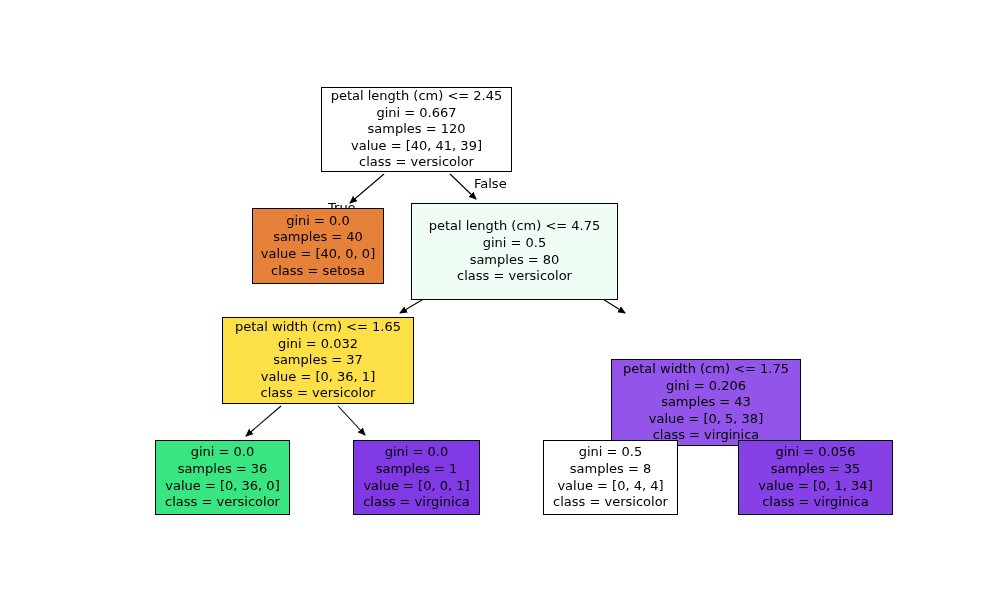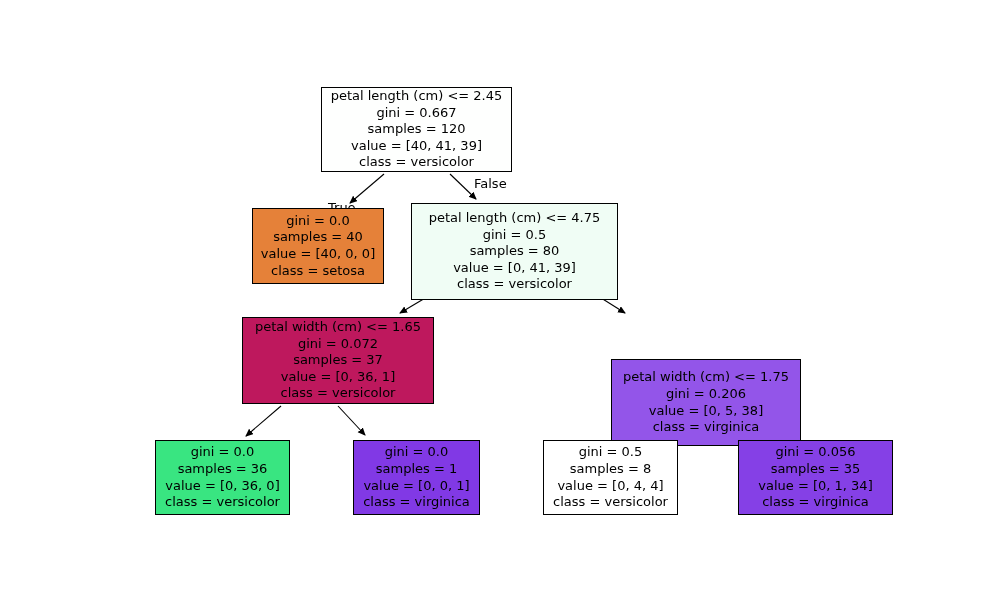--- a/index.html
+++ b/index.html
@@ -84,35 +84,35 @@
     <div>gini = 0.0</div>
     <div>samples = 40</div>
     <div>value = [40, 0, 0]</div>
     <div>class = setosa</div>
   </div>
 
   <div class="node n-right-split" style="background-color: rgb(240, 253, 245);">
     <div>petal length (cm) &lt;= 4.75</div>
     <div>gini = 0.5</div>
     <div>samples = 80</div>
-    <div>value = [0, 41, 39]</div>
     <div>class = versicolor</div>
   </div>
 
-  <div class="node n-versicolor-split" style="background-color: #be185d; margin-left: 20px;">
+  <div class="node n-versicolor-split" style="background-color: #fde047;">
     <div>petal width (cm) &lt;= 1.65</div>
-    <div>gini = 0.072</div>
+    <div>gini = 0.032</div>
     <div>samples = 37</div>
     <div>value = [0, 36, 1]</div>
     <div>class = versicolor</div>
   </div>
 
   <div class="node n-virginica-split" style="background-color: rgb(147, 85, 233);">
     <div>petal width (cm) &lt;= 1.75</div>
     <div>gini = 0.206</div>
+    <div>samples = 43</div>
     <div>value = [0, 5, 38]</div>
     <div>class = virginica</div>
   </div>
 
   <div class="node n-leaf-versi-36" style="background-color: rgb(57, 229, 129);">
     <div>gini = 0.0</div>
     <div>samples = 36</div>
     <div>value = [0, 36, 0]</div>
     <div>class = versicolor</div>
   </div>

